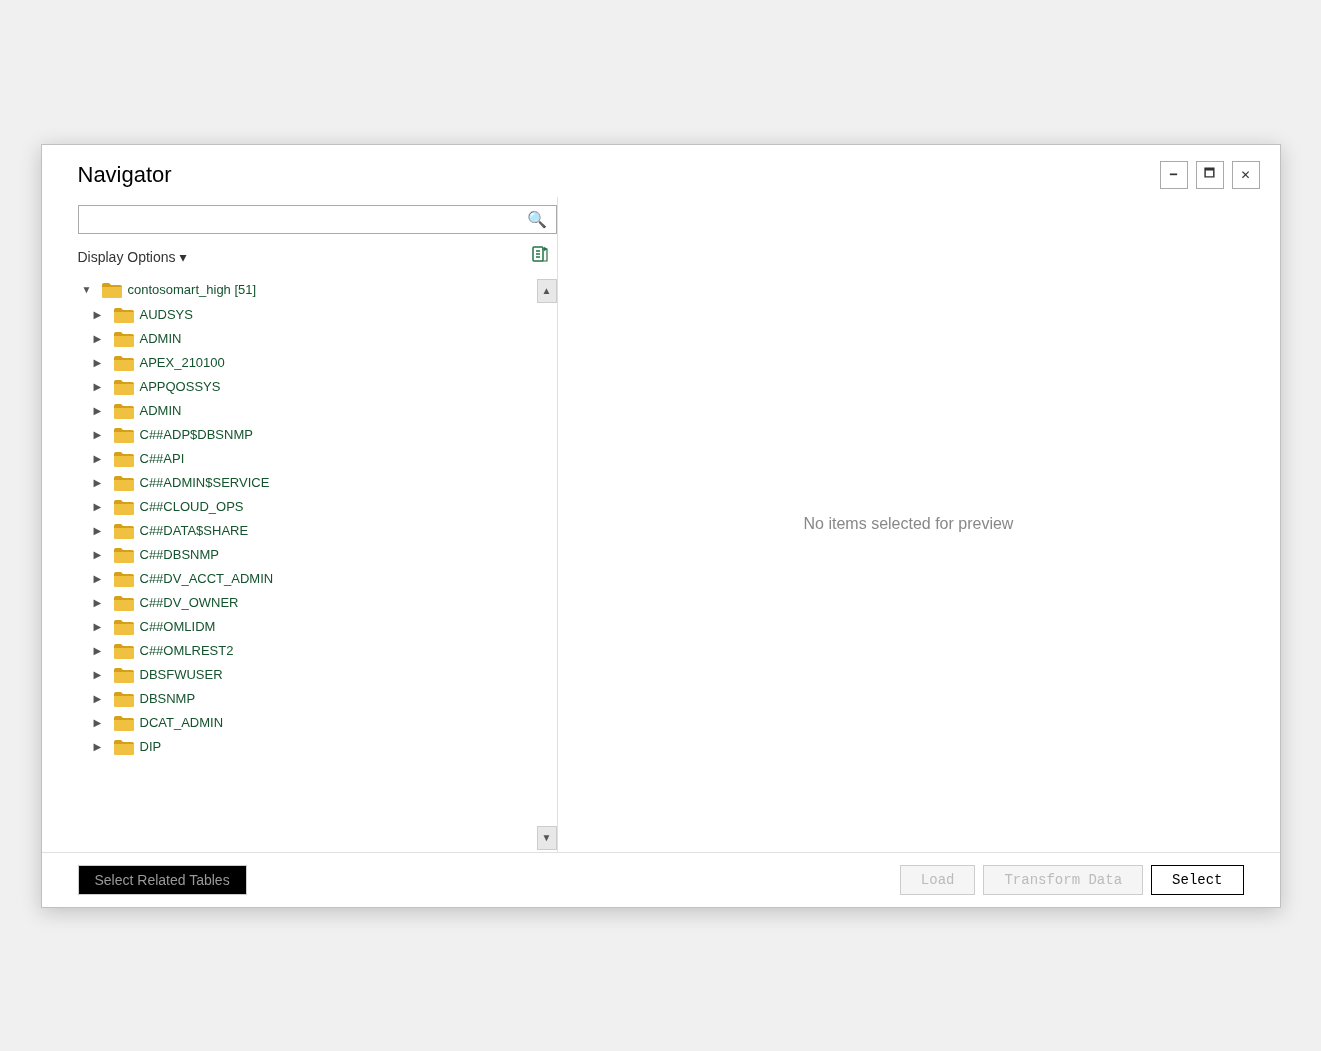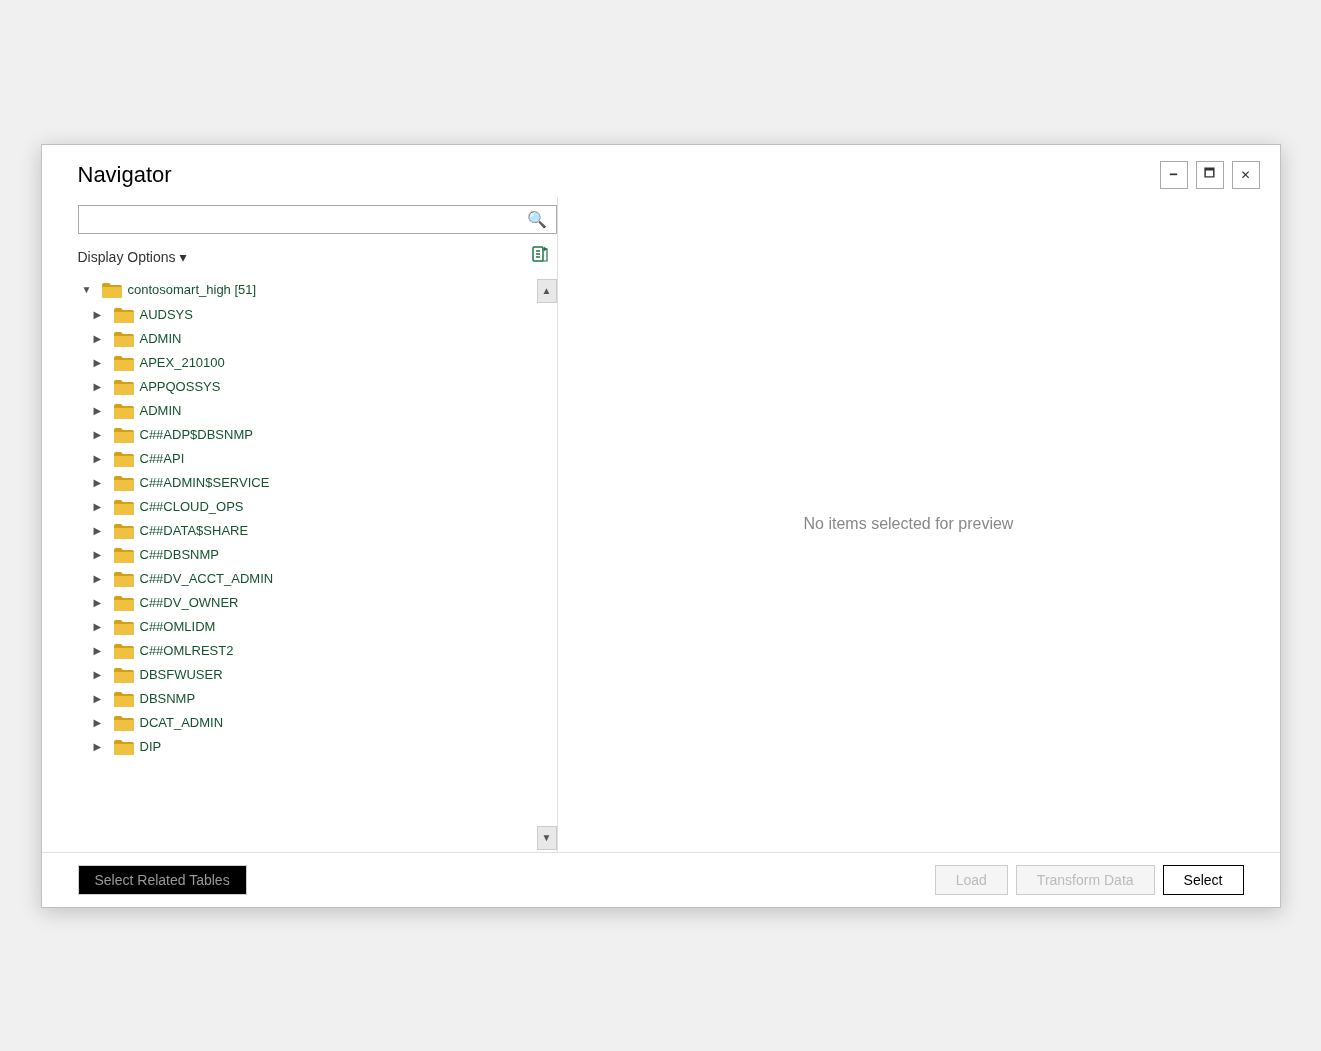--- a/index.html
+++ b/index.html
@@ -204,21 +204,21 @@
       flex-shrink: 0;
     }
     .footer-left { }
     .footer-right {
       display: flex;
       gap: 8px;
     }
     .footer-btn {
       padding: 6px 20px;
       font-size: 14px;
-      font-family: Liberation Sans, sans-serif;
+      font-family: Liberation Mono, monospace;
       border: 1px solid #ccc;
       background: #f5f5f5;
       cursor: pointer;
       color: #999;
     }
     .footer-btn.cancel-btn {
       color: #000;
       background: #fff;
       border: 1.5px solid #000;
     }

